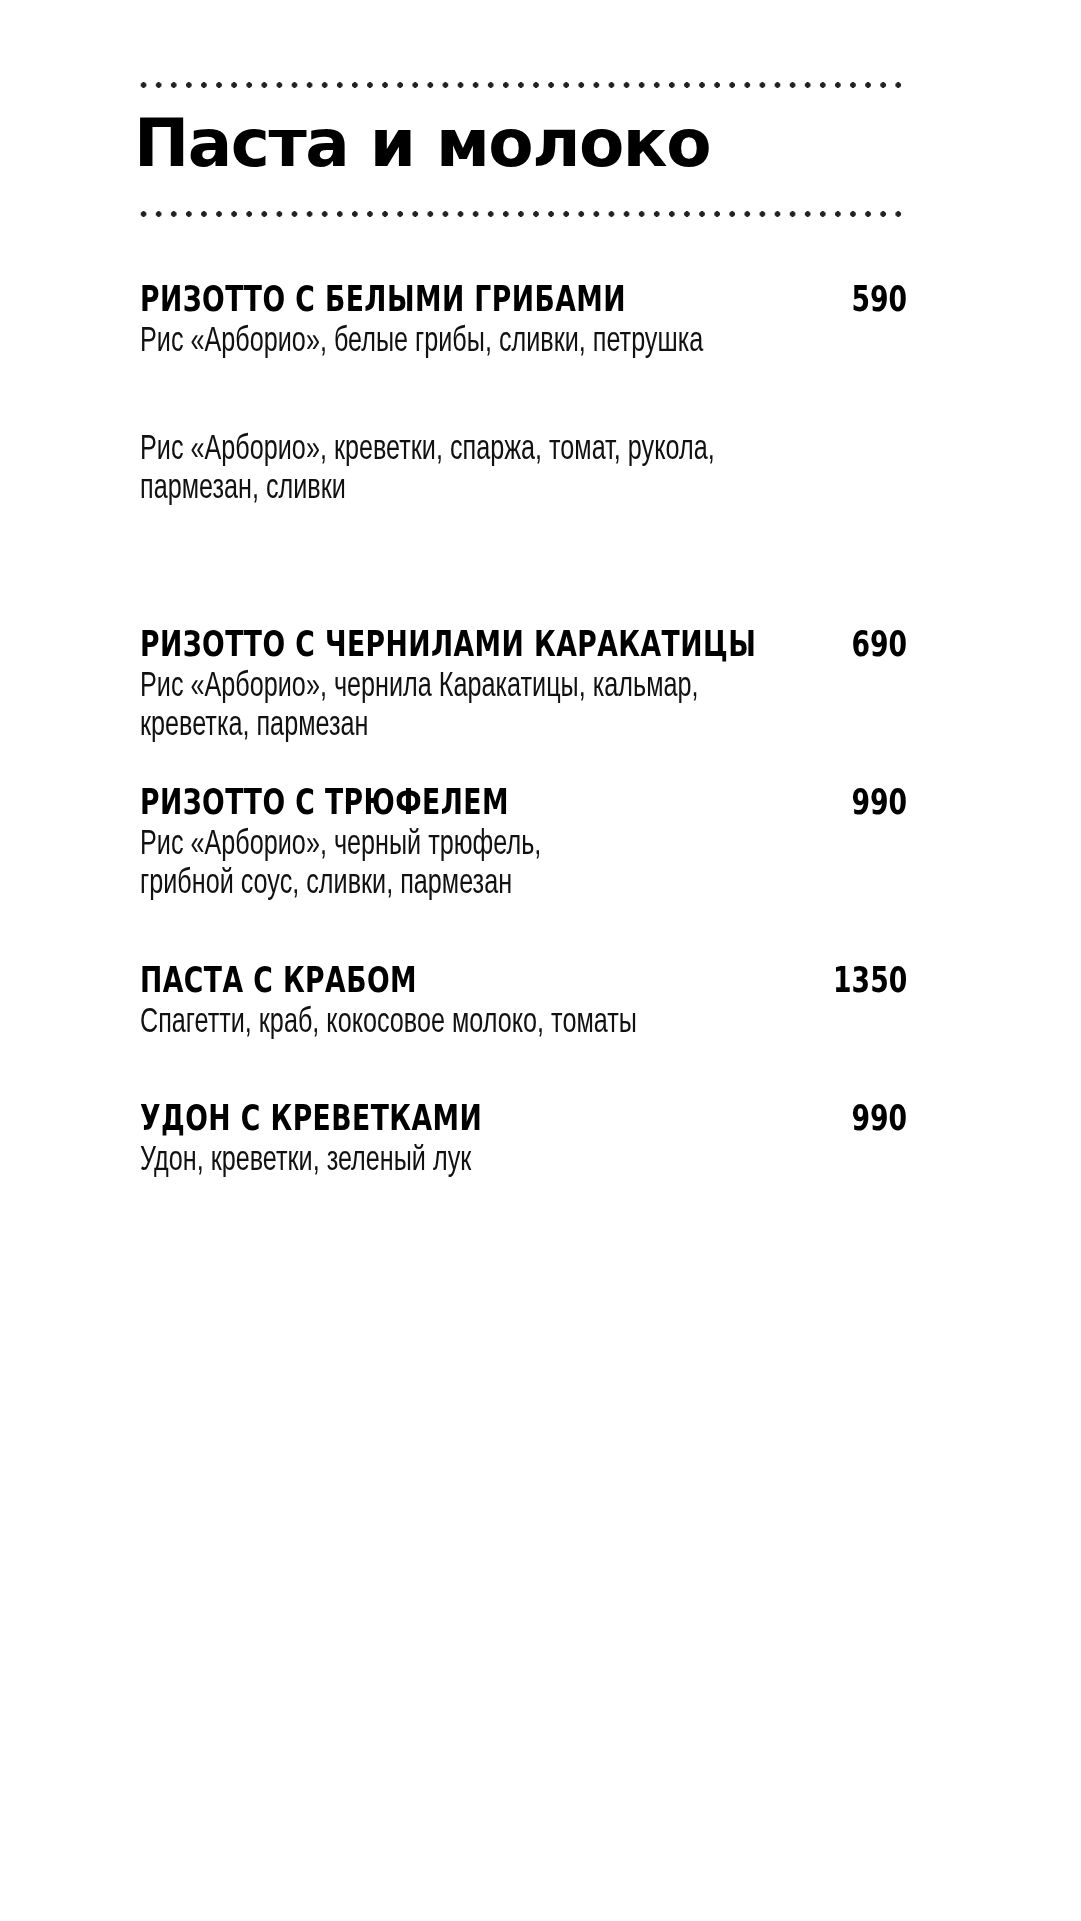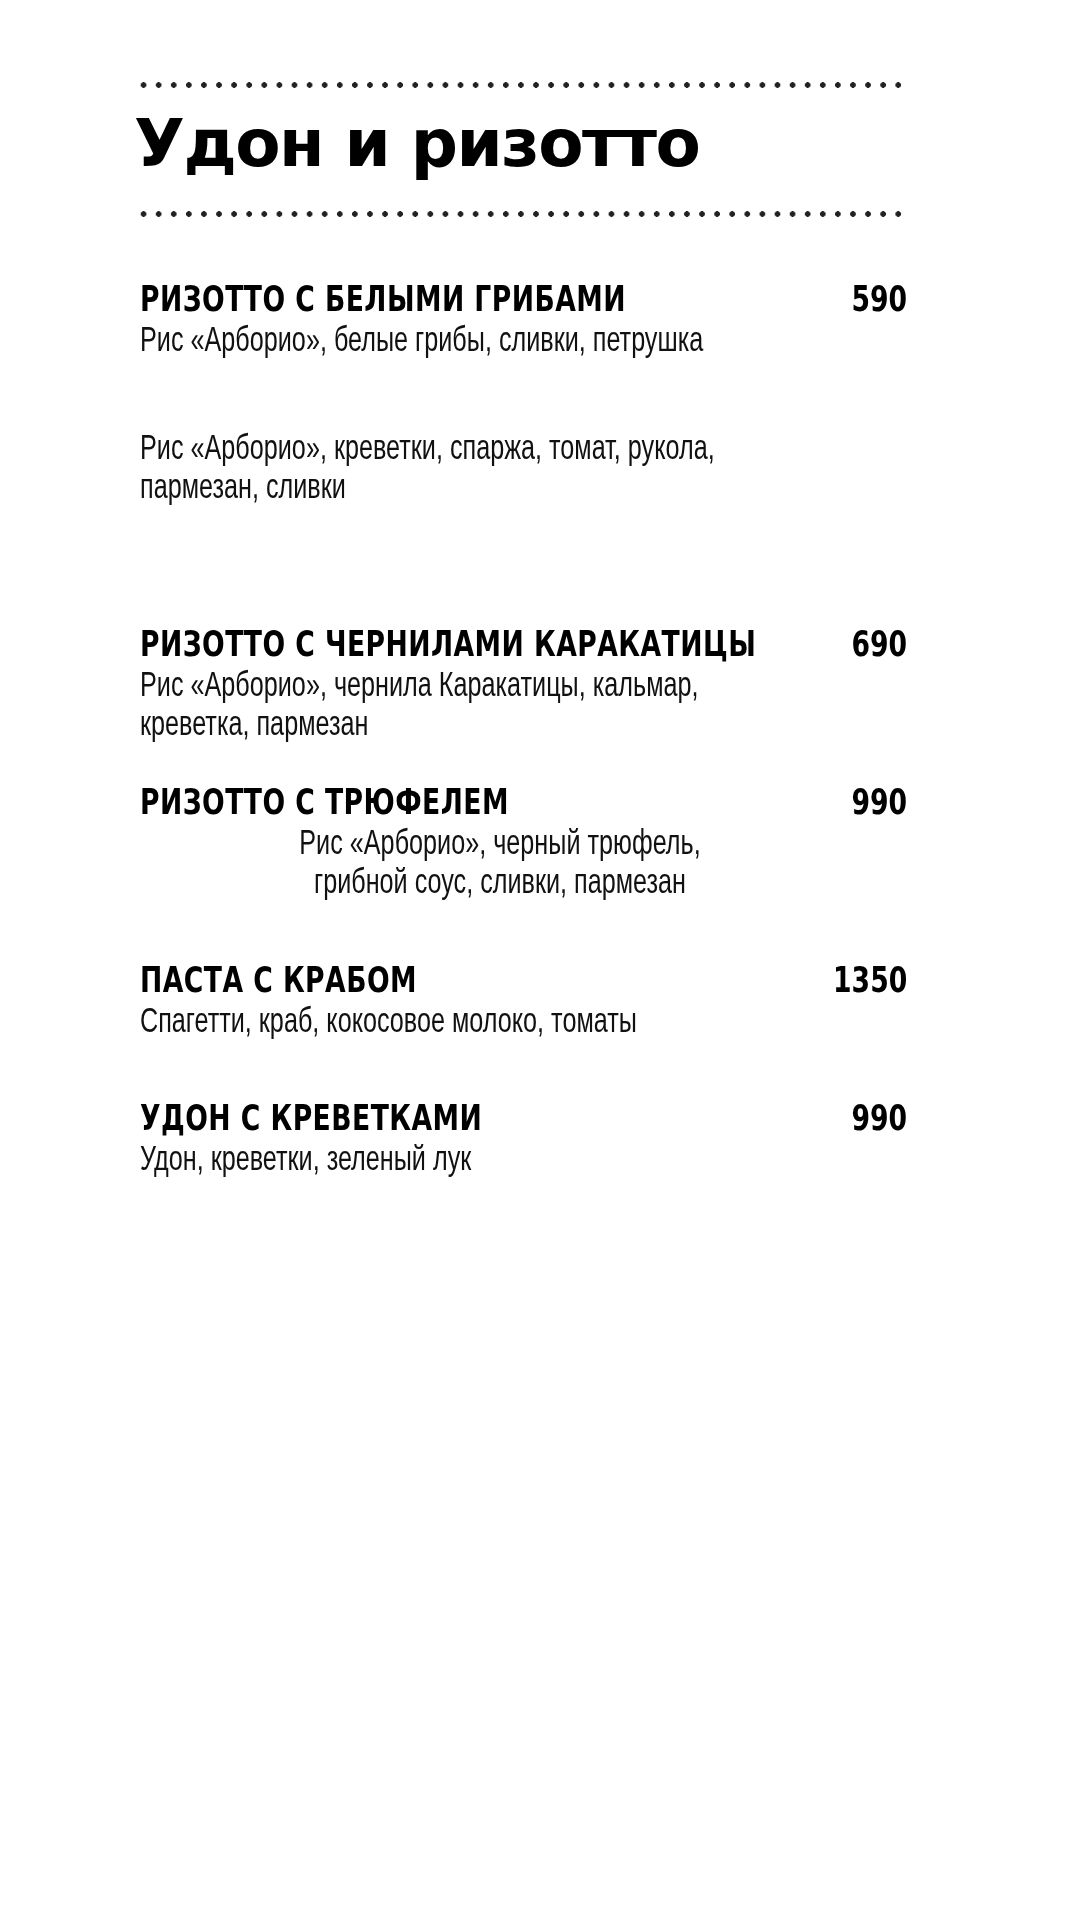--- a/index.html
+++ b/index.html
@@ -87,21 +87,21 @@
       width: 1000px;
       transform: scaleX(0.72);
       transform-origin: left top;
       color: #111111;
     }
   </style>
 </head>
 <body>
 
 <div class="dots top"></div>
-<h1 class="title">Удон и ризотто</h1>
+<h1 class="title">Паста и молоко</h1>
 <div class="dots bottom"></div>
 
 <div class="item" style="top:279px;">
   <div class="item-head">
     <span class="item-name">РИЗОТТО С БЕЛЫМИ ГРИБАМИ</span>
     <span class="item-price">590</span>
   </div>
   <p class="item-desc"><span>Рис «Арборио», белые грибы, сливки, петрушка</span></p>
 </div>
 
@@ -110,21 +110,21 @@
 </div>
 
 <div class="item" style="top:624px;">
   <div class="item-head">
     <span class="item-name">РИЗОТТО С ЧЕРНИЛАМИ КАРАКАТИЦЫ</span>
     <span class="item-price">690</span>
   </div>
   <p class="item-desc"><span>Рис «Арборио», чернила Каракатицы, кальмар,</span><br><span>креветка, пармезан</span></p>
 </div>
 
-<div class="item" style="top:782px;text-align:center;">
+<div class="item" style="top:782px;">
   <div class="item-head">
     <span class="item-name">РИЗОТТО С ТРЮФЕЛЕМ</span>
     <span class="item-price">990</span>
   </div>
   <p class="item-desc"><span>Рис «Арборио», черный трюфель,</span><br><span>грибной соус, сливки, пармезан</span></p>
 </div>
 
 <div class="item" style="top:960px;">
   <div class="item-head">
     <span class="item-name">ПАСТА С КРАБОМ</span>

